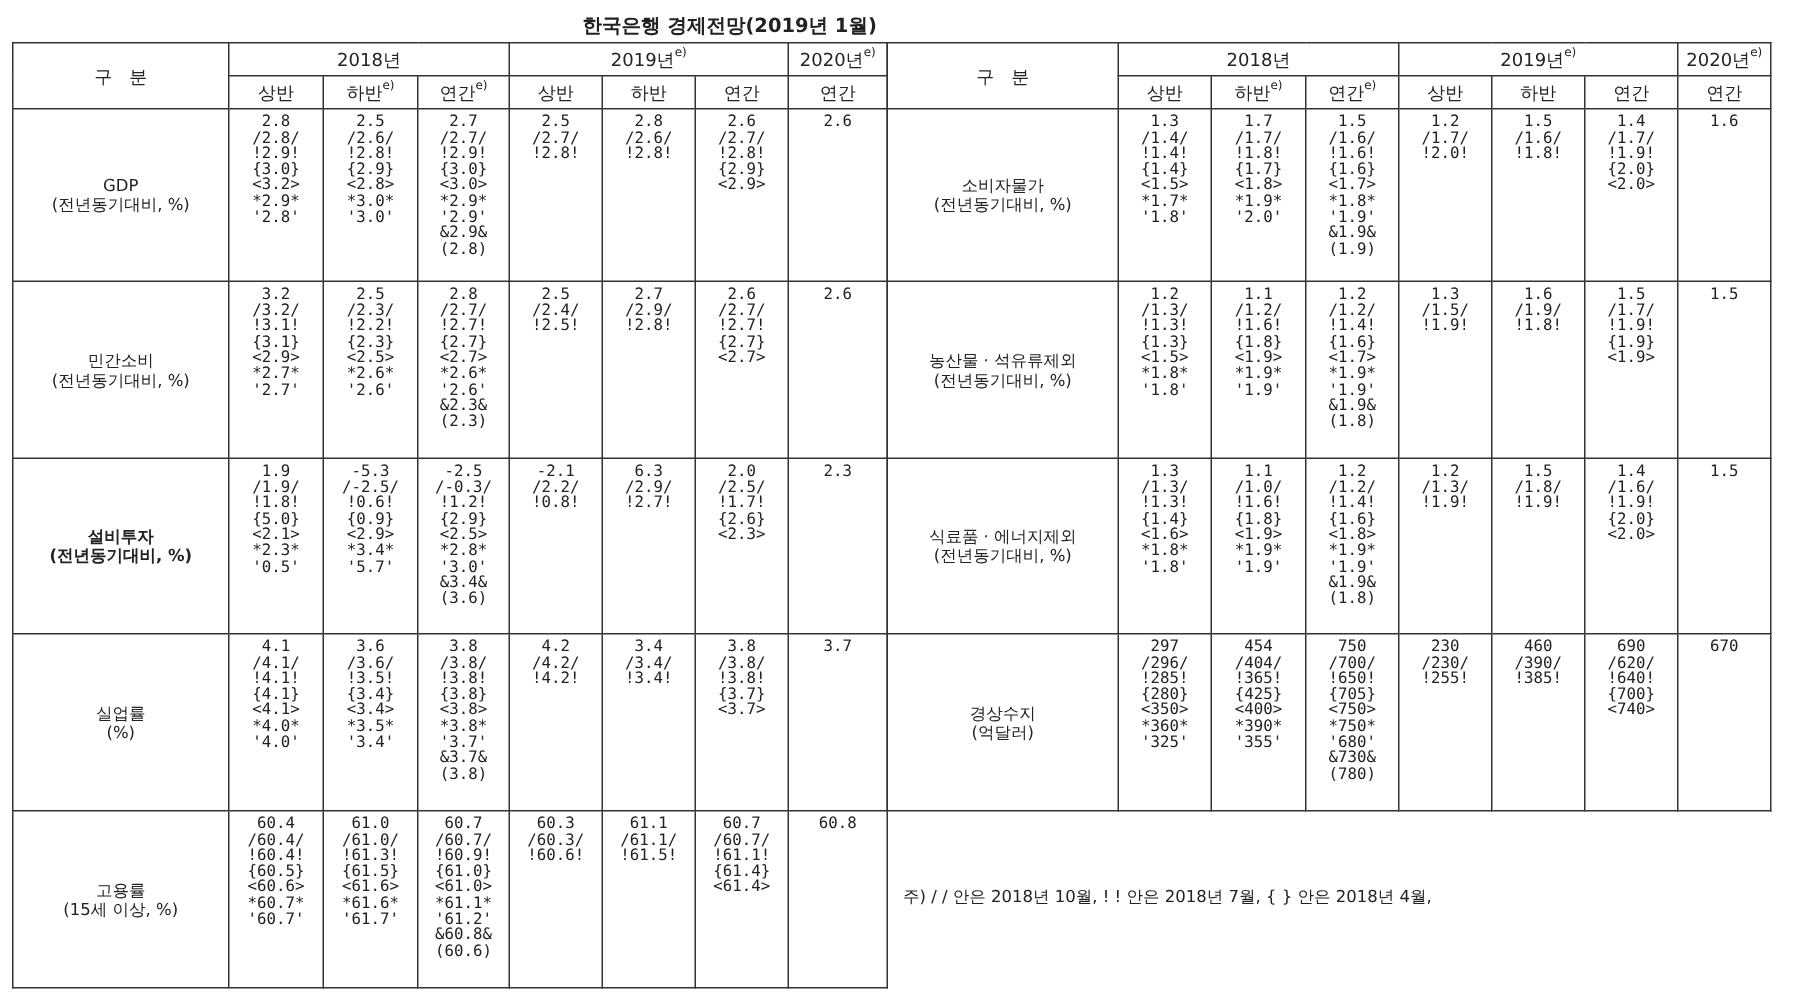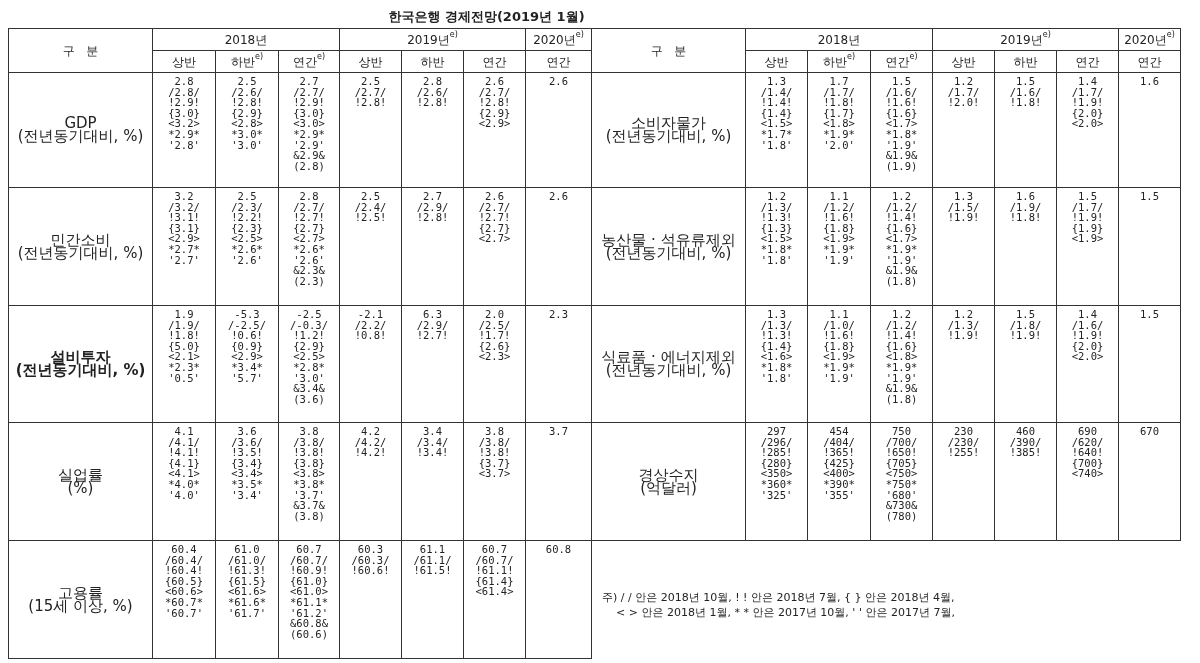--- a/index.html
+++ b/index.html
@@ -4,27 +4,27 @@
 <style>
   html, body { margin:0; padding:0; background:#ffffff; }
   body { width:1200px; height:663px; position:relative; overflow:hidden;
          font-family:"DejaVu Sans", sans-serif; color:#222; }
   .title { position:absolute; left:0; width:973px; top:8px; text-align:center;
            font-size:13px; font-weight:bold; letter-spacing:0px; }
   table { position:absolute; border-collapse:collapse; table-layout:fixed;padding-left:46px; }
   td, th { border:1px solid #333; padding:0; font-weight:normal; text-align:center; vertical-align:top; }
   th { font-size:12px; height:21px; vertical-align:middle; line-height:14px; }
   sup { font-size:8px; line-height:0; position:relative; top:-2px; }
-  .label { vertical-align:middle; font-size:15px; line-height:13px; }
+  .label { vertical-align:middle; font-size:11px; line-height:13px; }
   .vals { font-family:"DejaVu Sans Mono", monospace; font-size:10.5px; line-height:10.6px; padding-top:3px; letter-spacing:0px; }
   .vals div { white-space:pre; }
   .lt { left:8px; top:28px; }
   .rt { left:591px; top:28px; }
   .notes { position:absolute; left:602px; top:591px; font-size:11px; line-height:14.5px; }
-  .notes div { white-space:pre; }
+  .notes div { white-space:pre;text-align:right; }
 </style>
 </head>
 <body>
 
 <div class="title">한국은행 경제전망(2019년 1월)</div>
 
 <table class="lt">
   <colgroup>
     <col style="width:144px">
       <col style="width:63px">
@@ -578,14 +578,13 @@
         </td>
         <td class="vals">
           <div>670</div>
         </td>
       </tr>
     </tbody>
 </table>
 
 <div class="notes">
   <div>주) / / 안은 2018년 10월, ! ! 안은 2018년 7월, { } 안은 2018년 4월,</div>
-  <div>    &lt; &gt; 안은 2018년 1월, * * 안은 2017년 10월, ' ' 안은 2017년 7월,</div>
 </div>
 
 </body></html>

